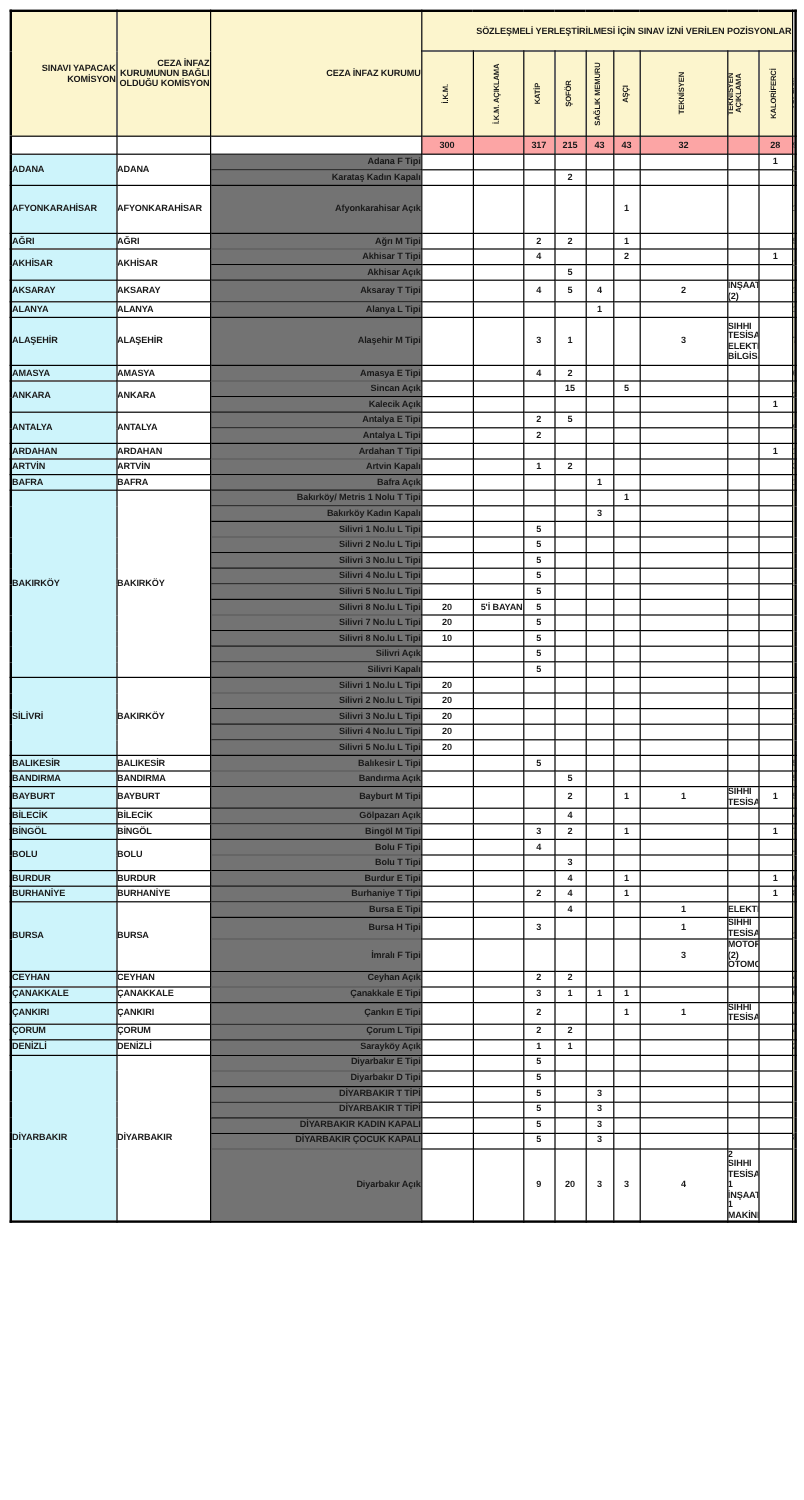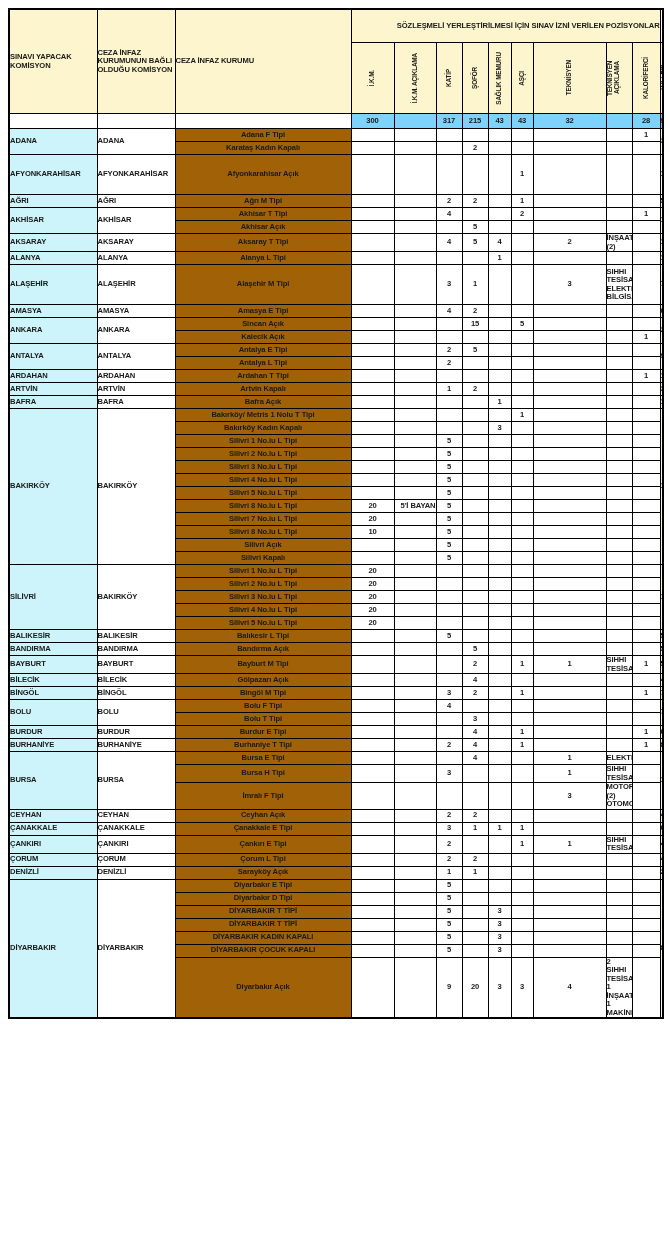--- a/index.html
+++ b/index.html
@@ -37,21 +37,21 @@
   
   .hdr-top{
     background:#fcf5cd;
     text-align:right;
     font-size:7.4px;
     height:32px;
     letter-spacing:-0.05px;
   }
   .hdr-main{
     background:#fcf5cd;
-    text-align:left;
+    text-align:right;
     font-size:7.2px;
     padding:2px 1px;
   }
   .hdr-vert{
     background:#fcf5cd;
     text-align:center;
     padding:0;
     height:70px;
   }
   .vert-wrap{
@@ -70,44 +70,44 @@
     letter-spacing:-0.15px;
     text-align:center;
     line-height:1.05;
   }
   .vert-txt.two{
     white-space:normal;
     max-height:68px;
   }
   
   .tot-row td{
-    background:#7dd3fc;
+    background:#fca5a5;
     text-align:center;
     height:14px;
     font-size:9px;
   }
   .tot-row td.empty3{background:#ffffff;border-left:2px solid #000;}
   
   td.c1{
     background:#cdf4fb;
     padding-left:2px;
     font-size:7.4px;
     text-align:left;
   }
   td.c2{
     background:#ffffff;
     padding-left:2px;
     font-size:7.4px;
     text-align:left;
   }
   td.c3{
-    background:#a16207;
+    background:#737373;
     padding-left:3px;
     font-size:7.4px;
-    text-align:center;
+    text-align:right;
   }
   td.num{
     background:#ffffff;
     text-align:center;
     font-size:7.6px;
   }
   td.note{
     background:#ffffff;
     text-align:left;
     padding-left:2px;

